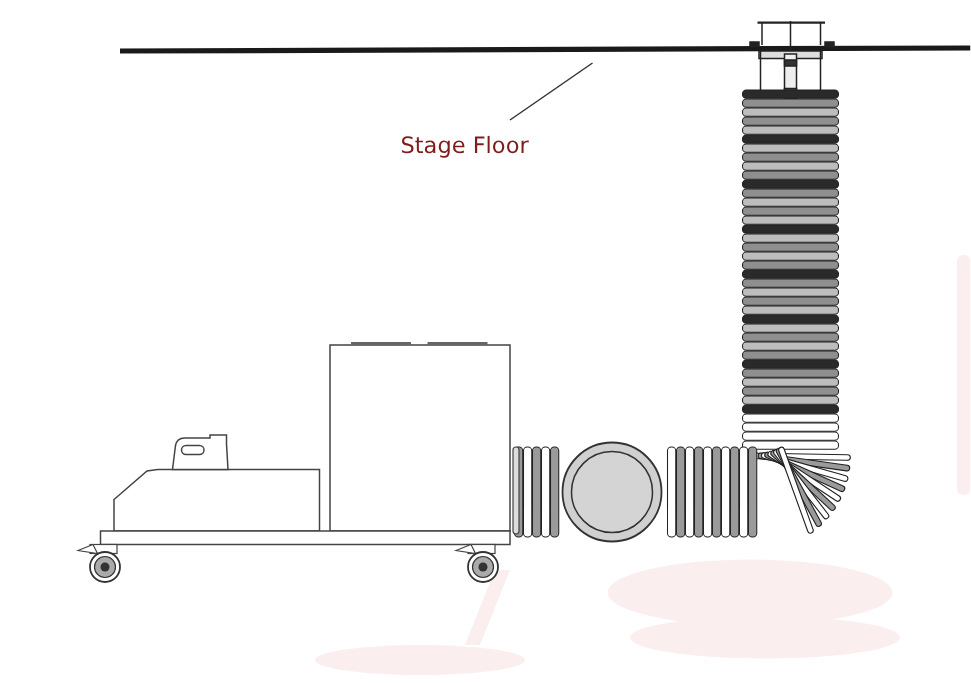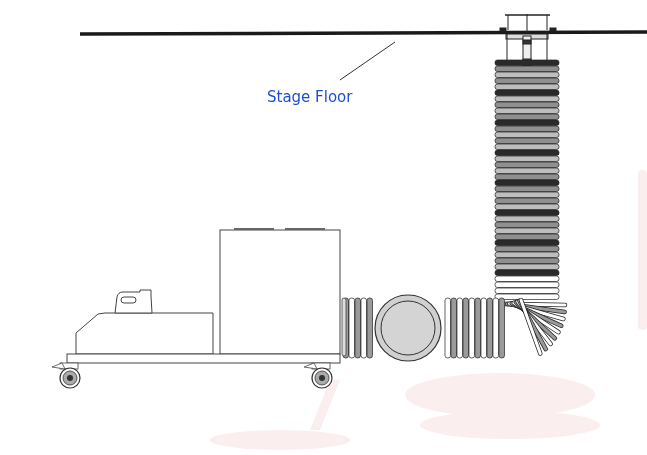--- a/index.html
+++ b/index.html
@@ -1,18 +1,18 @@
 <!DOCTYPE html>
 <html><head>
   <meta charset="utf-8">
   <style>
     html, body { margin: 0; padding: 0; background: #ffffff; }
     body { width: 647px; height: 455px; overflow: hidden; position: relative; font-family: "DejaVu Sans", sans-serif; }
     #diagram { position: absolute; left: 0; top: 0; width: 647px; height: 455px; }
-    .label { position: absolute; left: 267px; top: 88px; font-size: 15px; color: #1d4ed8; font-family: "DejaVu Sans", sans-serif; white-space: nowrap; }
+    .label { position: absolute; left: 267px; top: 88px; font-size: 15px; color: #7f1d1d; font-family: "DejaVu Sans", sans-serif; white-space: nowrap; }
   </style>
 </head>
 <body>
 
 <svg id="diagram" viewBox="0 0 647 455" xmlns="http://www.w3.org/2000/svg">
 
   <g fill="#fbeeee" stroke="none">
     <rect x="638" y="170" width="9" height="160" rx="4"></rect>
     <ellipse cx="500" cy="395" rx="95" ry="22"></ellipse>
     <ellipse cx="510" cy="425" rx="90" ry="14"></ellipse>

